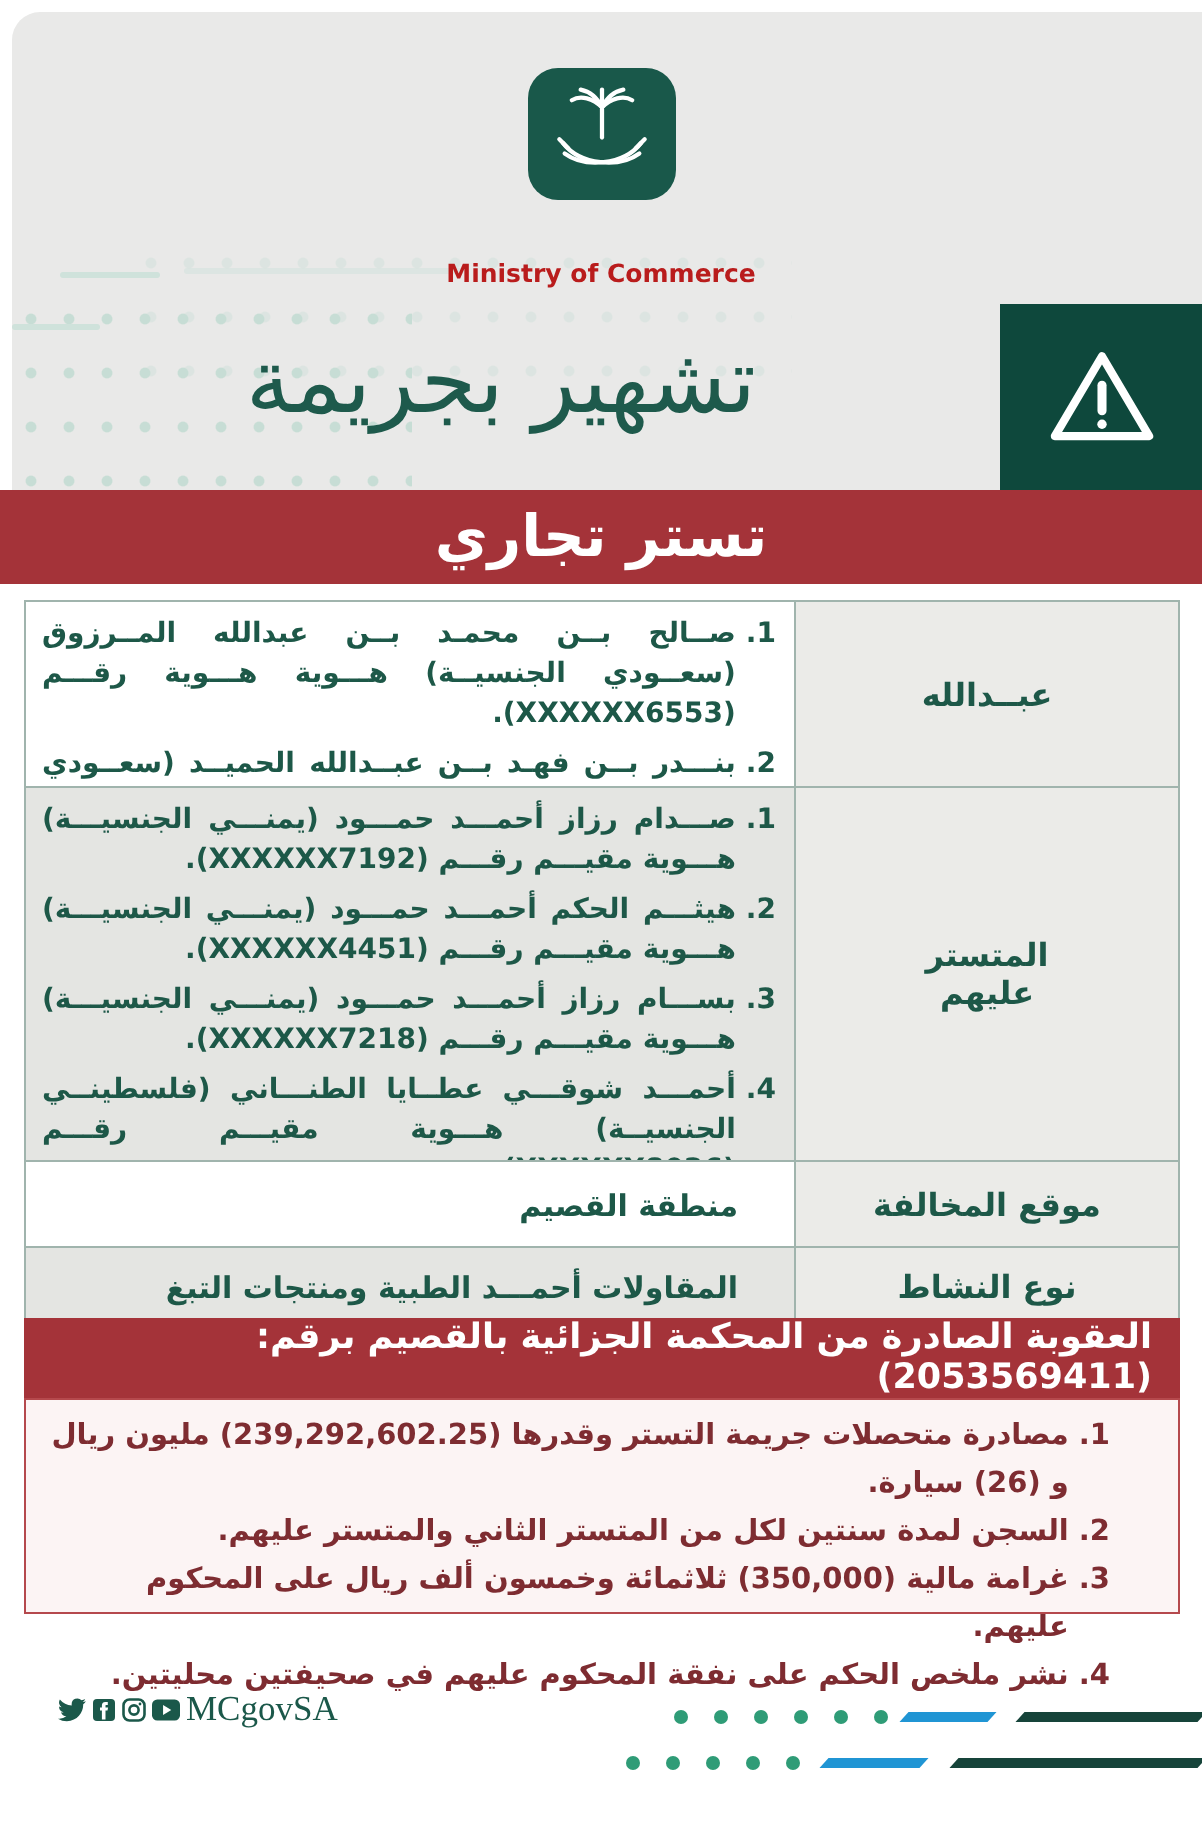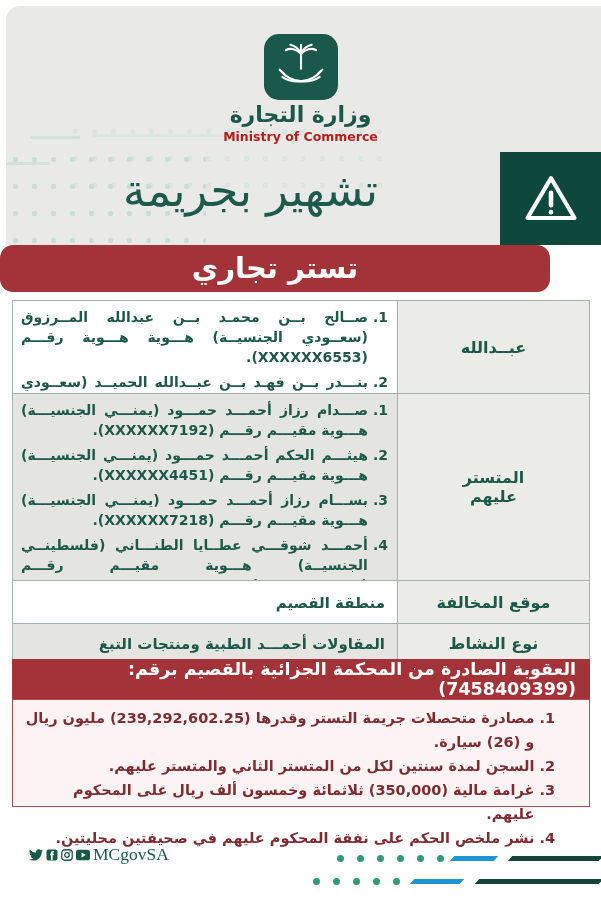--- a/index.html
+++ b/index.html
@@ -20,34 +20,34 @@
           border-radius:15px;display:flex;align-items:center;justify-content:center;}
   .ministry-ar{position:absolute;left:0;right:0;top:102px;text-align:center;
                font-size:22px;font-weight:bold;color:#1c584a;direction:rtl;}
   .ministry-en{position:absolute;left:0;right:0;top:129px;text-align:center;
                font-size:12.5px;font-weight:bold;color:#b91c1c;}
   .main-title{position:absolute;left:0;right:100px;top:164px;text-align:center;
               font-size:45px;font-weight:normal;color:#1e5a4c;direction:rtl;margin:0;}
   .warning-box{position:absolute;left:500px;top:152px;width:101px;height:93px;background:#0e483c;
                display:flex;align-items:center;justify-content:center;}
   
-  .red-banner{position:absolute;left:0;top:245px;width:550px;height:47px;background:#a43339;
-              color:#fff;font-size:29px;font-weight:bold;text-align:center;line-height:46px;direction:rtl;border-radius:13px;}
+  .red-banner{position:absolute;left:0;top:245px;width:601px;height:47px;background:#a43339;
+              color:#fff;font-size:29px;font-weight:bold;text-align:center;line-height:46px;direction:rtl;}
   
   .info-table{position:absolute;left:12px;top:300px;width:578px;direction:rtl;
               border:1.5px solid #a0b4ad;box-sizing:border-box;color:#1d5848;}
   .t-row{display:flex;overflow:hidden;}
   .t-row + .t-row{border-top:1.5px solid #a0b4ad;}
   .t-label{flex:none;width:192px;background:#ebebe8;border-left:1.5px solid #a0b4ad;
            display:flex;align-items:center;justify-content:center;
            font-size:16px;font-weight:bold;text-align:center;box-sizing:border-box;}
   .t-content{flex:1;background:#ffffff;padding:6px 9px 4px 8px;font-size:14px;font-weight:bold;box-sizing:border-box;}
   .t-row.alt .t-content{background:#e4e5e2;}
   .t-row.r1{height:92px;} .t-row.r2{height:186px;} .t-row.r3{height:42px;} .t-row.r4{height:38px;}
-  .t-content.value{display:flex;align-items:center;font-size:15px;padding-right:12px;}
+  .t-content.value{display:flex;align-items:center;font-size:15px;padding-right:28px;}
   .item{display:flex;gap:5px;line-height:20px;margin-bottom:5px;}
   .item .num{flex:none;}
   .item .txt{flex:1;text-align:justify;}
   .narrow{display:inline-block;max-width:76px;}
   
   .penalty-header{position:absolute;left:12px;top:659px;width:578px;height:40px;background:#a43339;
                   color:#fff;font-size:17.5px;font-weight:bold;direction:rtl;box-sizing:border-box;
                   display:flex;align-items:center;justify-content:center;padding:0 14px;}
   .penalty-box{position:absolute;left:12px;top:699px;width:578px;height:108px;background:#fcf4f4;
                border:1.5px solid #b5494d;box-sizing:border-box;direction:rtl;
@@ -85,21 +85,20 @@
         <path d="M30 12 C27 6 23 3 18 2"></path>
         <path d="M30 12 C33 6 37 3 42 2"></path>
         <path d="M30 11 C30 6 30 4 30 2"></path>
         <path d="M9 38 C20 46 42 45 52 32"></path>
         <path d="M51 38 C40 46 18 45 8 32"></path>
         <path d="M6 30 L11 35"></path>
         <path d="M54 30 L49 35"></path>
       </g>
     </svg>
   </div>
-  <div class="ministry-ar">وزارة التجارة</div>
   <div class="ministry-en">Ministry of Commerce</div>
 
   <h1 class="main-title">تشهير بجريمة</h1>
 
   <div class="warning-box">
     <svg width="58" height="54" viewBox="0 0 64 58">
       <path d="M32 6 L58 50 L6 50 Z" fill="none" stroke="#ffffff" stroke-width="4.5" stroke-linejoin="round"></path>
       <line x1="32" y1="22" x2="32" y2="36" stroke="#ffffff" stroke-width="5" stroke-linecap="round"></line>
       <circle cx="32" cy="43.5" r="2.6" fill="#ffffff"></circle>
     </svg>
@@ -152,21 +151,21 @@
       <div class="t-content value">منطقة القصيم</div>
     </div>
 
     <div class="t-row r4 alt">
       <div class="t-label">نوع النشاط</div>
       <div class="t-content value">المقاولات أحمـــد الطبية ومنتجات التبغ</div>
     </div>
 
   </div>
 
-  <div class="penalty-header">العقوبة الصادرة من المحكمة الجزائية بالقصيم برقم:(7458409399)</div>
+  <div class="penalty-header">العقوبة الصادرة من المحكمة الجزائية بالقصيم برقم:(2053569411)</div>
 
   <div class="penalty-box">
     <div class="item">
       <span class="num">1.</span>
       <span>مصادرة متحصلات جريمة التستر وقدرها (239,292,602.25) مليون ريال و (26) سيارة.</span>
     </div>
     <div class="item">
       <span class="num">2.</span>
       <span>السجن لمدة سنتين لكل من المتستر الثاني والمتستر عليهم.</span>
     </div>

